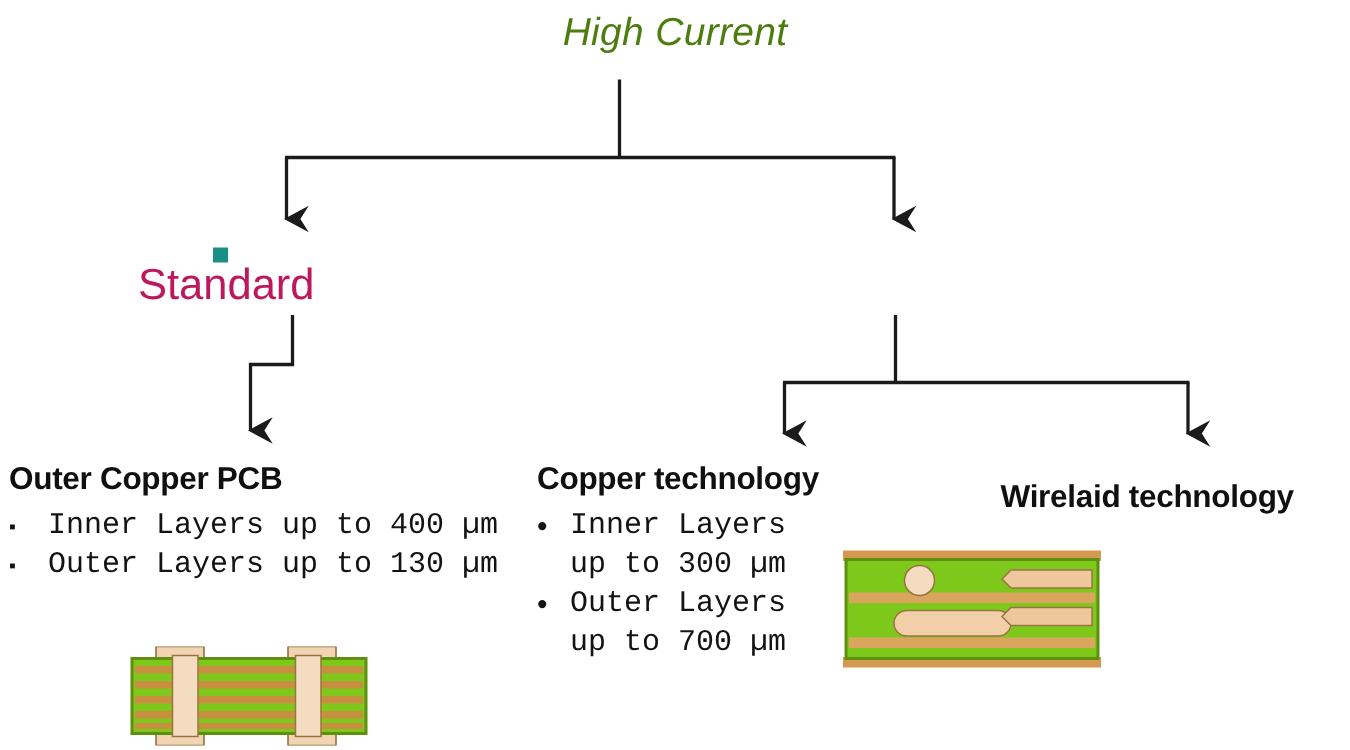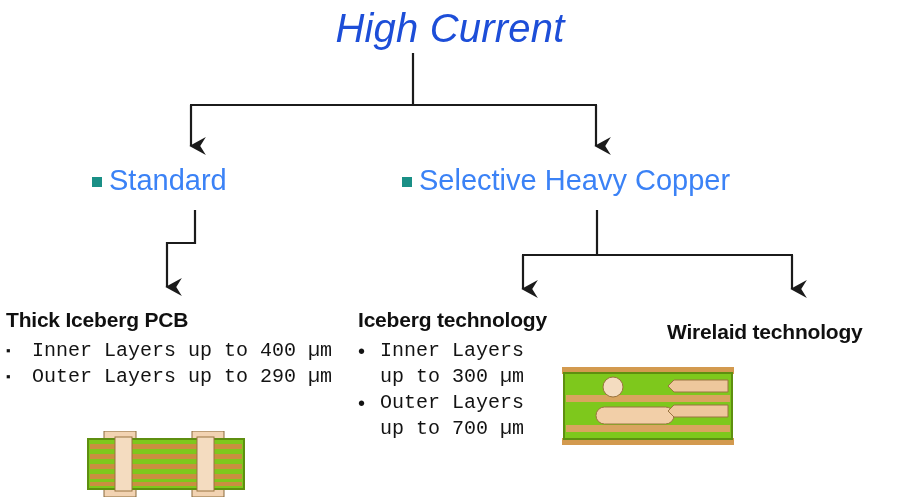--- a/index.html
+++ b/index.html
@@ -25,35 +25,36 @@
     pointer-events: none;
   }
 
   
   .title {
     position: absolute;
     left: 0;
     top: 6px;
     width: 900px;
     text-align: center;
-    font-size: 40px;
+    font-size: 26px;
     font-style: italic;
     font-weight: 400;
-    color: #1d4ed8;
+    color: #4d7c0f;
     letter-spacing: 0.2px;
   }
 
   
   .lvl2 {
     position: absolute;
     display: flex;
     align-items: center;
     white-space: nowrap;
     font-size: 29px;
-    color: #3b82f6;
+    color: #be185d;
+    flex-direction: column;
   }
   .lvl2 .sq {
     width: 10px;
     height: 10px;
     background: #1a8f86;
     margin-right: 7px;
     flex: none;
     position: relative;
     top: 1px;
   }
@@ -131,41 +132,37 @@
     <path d="M 792 255 L 792 289" stroke="#1b1b1b" stroke-width="2.2" fill="none" marker-end="url(#arw)"></path>
   </svg>
 
   <div class="title">High Current</div>
 
   <div class="lvl2" id="lvl2-standard">
     <span class="sq"></span>
     <span>Standard</span>
   </div>
 
-  <div class="lvl2" id="lvl2-shc">
-    <span class="sq"></span>
-    <span>Selective Heavy Copper</span>
-  </div>
 
   <div class="leaf" id="leaf-thick">
-    <div class="leaf-head">Thick Iceberg PCB</div>
+    <div class="leaf-head">Outer Copper PCB</div>
     <div class="bullets">
       <div class="bullet bullet-square">
         <span class="mk">▪</span>
         <span class="txt">Inner Layers up to 400 µm</span>
       </div>
       <div class="bullet bullet-square">
         <span class="mk">▪</span>
-        <span class="txt">Outer Layers up to 290 µm</span>
+        <span class="txt">Outer Layers up to 130 µm</span>
       </div>
     </div>
   </div>
 
   <div class="leaf" id="leaf-iceberg">
-    <div class="leaf-head">Iceberg technology</div>
+    <div class="leaf-head">Copper technology</div>
     <div class="bullets">
       <div class="bullet bullet-round">
         <span class="mk">•</span>
         <span class="txt">Inner Layers
 up to 300 µm</span>
       </div>
       <div class="bullet bullet-round">
         <span class="mk">•</span>
         <span class="txt">Outer Layers
 up to 700 µm</span>

